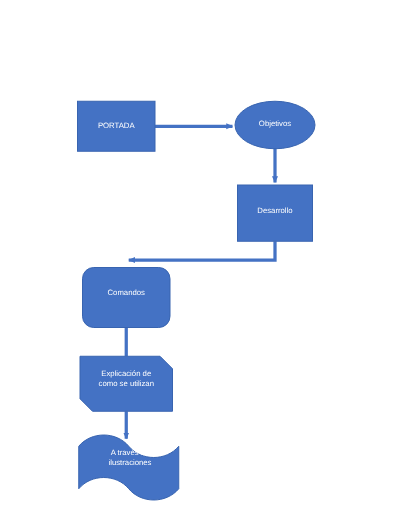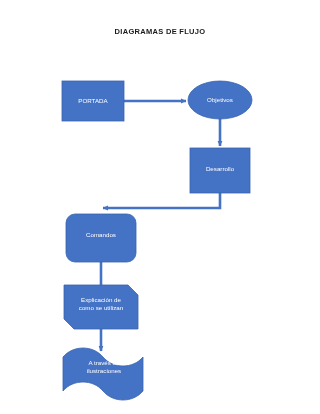--- a/index.html
+++ b/index.html
@@ -55,21 +55,20 @@
   #label-desarrollo{ left: 190px; top: 165px; width: 60px; }
   #label-comandos  { left: 66px;  top: 231px; width: 70px; }
   #label-explicacion{ left: 64px; top: 296px; width: 74px; }
   #label-ilustra   { left: 68px;  top: 359px; width: 72px; }
 </style>
 </head>
 <body>
 
 <div id="page">
 
-  <div id="doc-title">DIAGRAMAS DE FLUJO</div>
 
   <svg id="flow-canvas" viewBox="0 0 320 414" width="320" height="414">
     <defs>
       <marker id="arrow-right" markerWidth="6" markerHeight="6" refX="5" refY="3" orient="auto" markerUnits="userSpaceOnUse">
         <path d="M0,0.6 L5.4,3 L0,5.4 z" fill="#4472C4"></path>
       </marker>
       <marker id="arrow-down" markerWidth="6" markerHeight="6" refX="5" refY="3" orient="auto" markerUnits="userSpaceOnUse">
         <path d="M0,0.6 L5.4,3 L0,5.4 z" fill="#4472C4"></path>
       </marker>
       <marker id="arrow-left" markerWidth="6" markerHeight="6" refX="5" refY="3" orient="auto" markerUnits="userSpaceOnUse">

